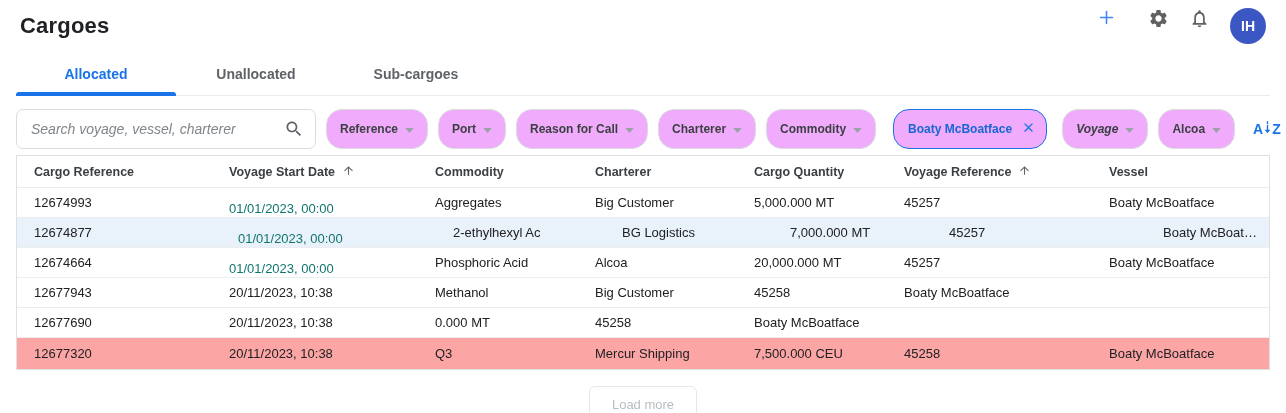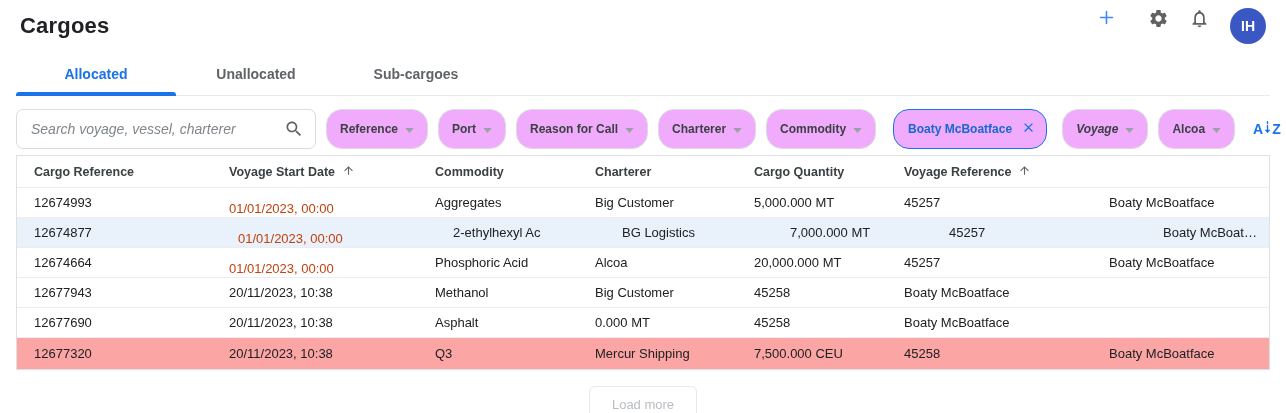--- a/index.html
+++ b/index.html
@@ -37,21 +37,21 @@
   
   .tablebox { margin:6px 16px 0 16px; border:1px solid #e0e0e0; background:#fff; }
   .trow { display:grid; grid-template-columns:195px 206px 160px 159px 150px 205px 1fr; padding-left:17px; align-items:center; }
   .thead { height:32px; border-bottom:1px solid #ebedef; }
   .th { font-size:12.5px; font-weight:bold; color:#3c4043; display:flex; align-items:center; gap:7px; cursor:pointer; }
   .row { height:30px; border-bottom:1px solid #ebedef; font-size:13px; color:#202124; cursor:pointer; }
   .row:last-child { border-bottom:none; height:31px; }
   .row.selected { background:#e9f1fb;gap:9px; }
   .row.hovered { background:#fca5a5; }
   .cell { overflow:hidden; white-space:nowrap; text-overflow:ellipsis; padding-right:10px; }
-  .cell.warn { color:#c2410c;margin-top:12px; }
+  .cell.warn { color:#0f766e;margin-top:12px; }
   
   .loadmore-wrap { text-align:center; margin-top:16px; }
   .loadmore { padding:10px 22px; background:#fff; border:1px solid #e6e8ea; border-radius:6px; color:#b9bdc1;
               font-size:13px; font-family:"Liberation Sans", sans-serif; cursor:pointer; }
 </style>
 </head>
 <body>
 
 <header class="topbar">
   <h1 class="page-title">Cargoes</h1>
@@ -181,20 +181,23 @@
       </div>
     <div class="th">
         <span>Cargo Quantity</span>
       </div>
     <div class="th">
       <span>Voyage Reference</span>
       <span><svg width="13" height="13" viewBox="0 0 24 24">
             <path fill="#5f6368" d="m4 12 1.41 1.41L11 7.83V20h2V7.83l5.58 5.59L20 12l-8-8-8 8z"></path>
           </svg></span>
     </div>
+    <div class="th">
+        <span>Vessel</span>
+      </div>
   </div>
 
   <div class="trow row">
     <div class="cell">12674993</div>
     <div class="cell warn">01/01/2023, 00:00</div>
     <div class="cell">Aggregates</div>
     <div class="cell">Big Customer</div>
     <div class="cell">5,000.000 MT</div>
     <div class="cell">45257</div>
     <div class="cell">Boaty McBoatface</div>
@@ -225,21 +228,20 @@
     <div class="cell">20/11/2023, 10:38</div>
     <div class="cell">Methanol</div>
     <div class="cell">Big Customer</div>
     <div class="cell">45258</div>
     <div class="cell">Boaty McBoatface</div>
   </div>
 
   <div class="trow row">
     <div class="cell">12677690</div>
     <div class="cell">20/11/2023, 10:38</div>
-    <div class="cell">Asphalt</div>
     <div class="cell">0.000 MT</div>
     <div class="cell">45258</div>
     <div class="cell">Boaty McBoatface</div>
   </div>
 
   <div class="trow row hovered">
     <div class="cell">12677320</div>
     <div class="cell">20/11/2023, 10:38</div>
     <div class="cell">Q3</div>
     <div class="cell">Mercur Shipping</div>

